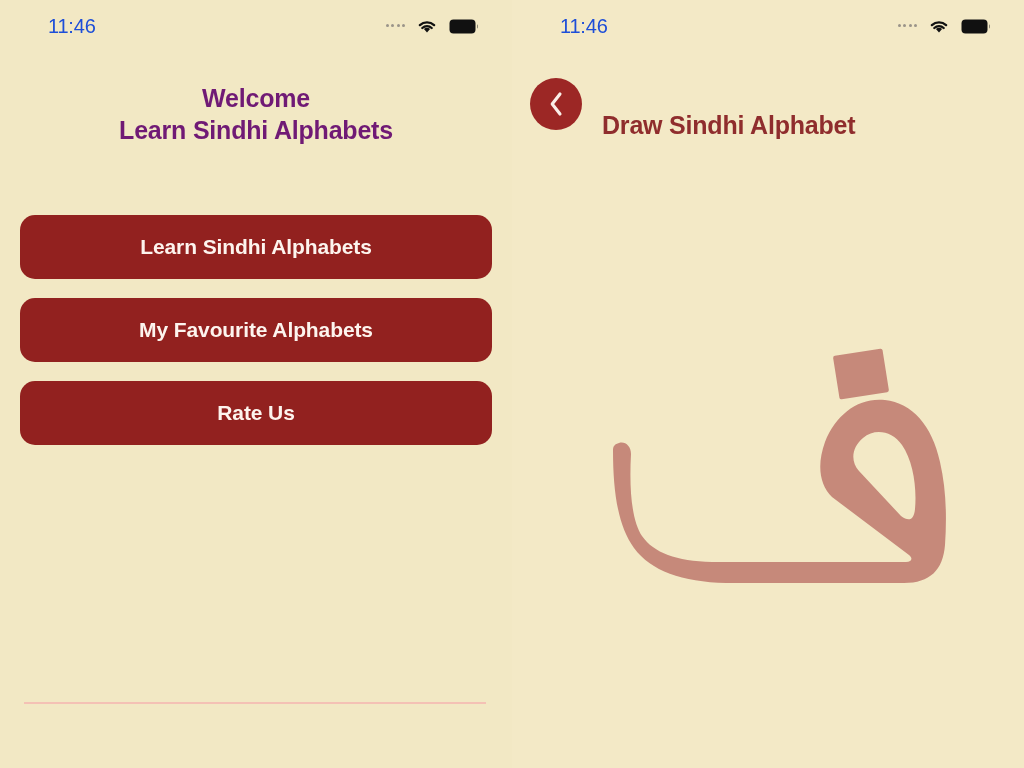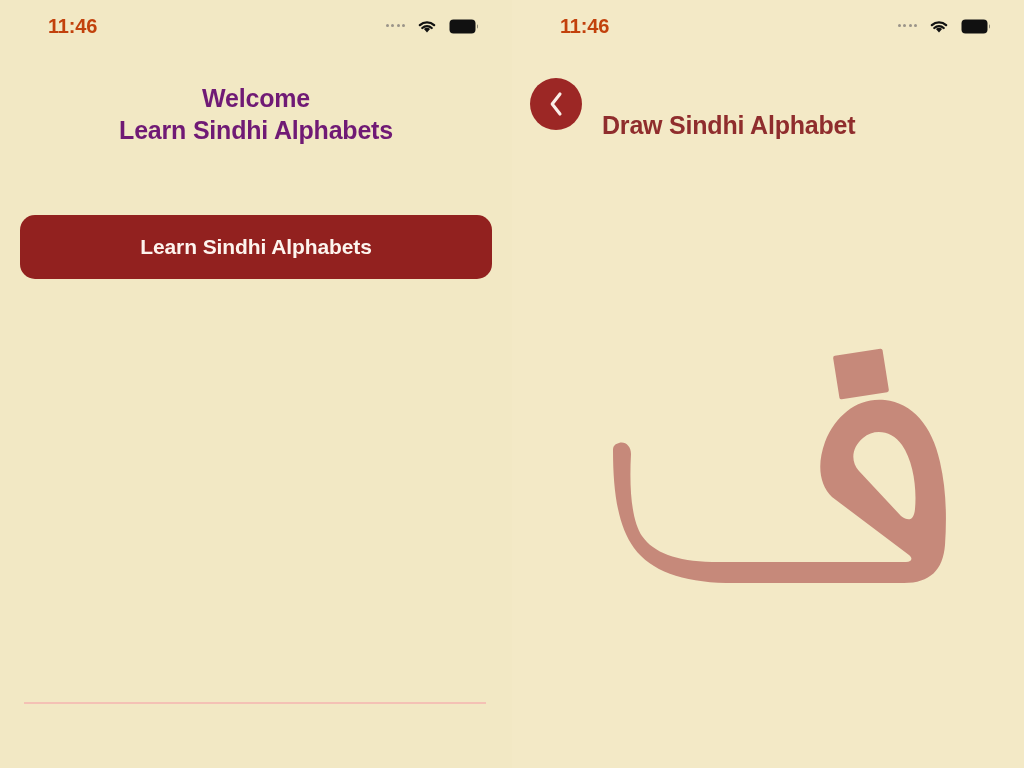--- a/index.html
+++ b/index.html
@@ -43,22 +43,22 @@
     left: 0;
     width: 512px;
     height: 52px;
     display: flex;
     align-items: center;
     justify-content: space-between;
     padding: 0 34px 0 48px;
   }
   .status-time {
     font-size: 20px;
-    font-weight: bold;
-    color: #c2410c;
+    font-weight: normal;
+    color: #1d4ed8;
     letter-spacing: -0.2px;
   }
   .status-icons {
     display: flex;
     align-items: center;
     gap: 11px;
   }
   .signal-dots {
     display: flex;
     align-items: flex-end;
@@ -198,20 +198,22 @@
       </span>
     </div>
 
     <div class="welcome-block">
       <div class="welcome-line welcome-line-1">Welcome</div>
       <div class="welcome-line welcome-line-2">Learn Sindhi Alphabets</div>
     </div>
 
     <div class="menu-list">
       <button class="menu-button">Learn Sindhi Alphabets</button>
+      <button class="menu-button">My Favourite Alphabets</button>
+      <button class="menu-button">Rate Us</button>
     </div>
 
     <div class="bottom-hairline"></div>
   </div>
 
   <div class="panel panel-right">
 
     <div class="status-bar">
       <span class="status-time">11:46</span>
       <span class="status-icons">

